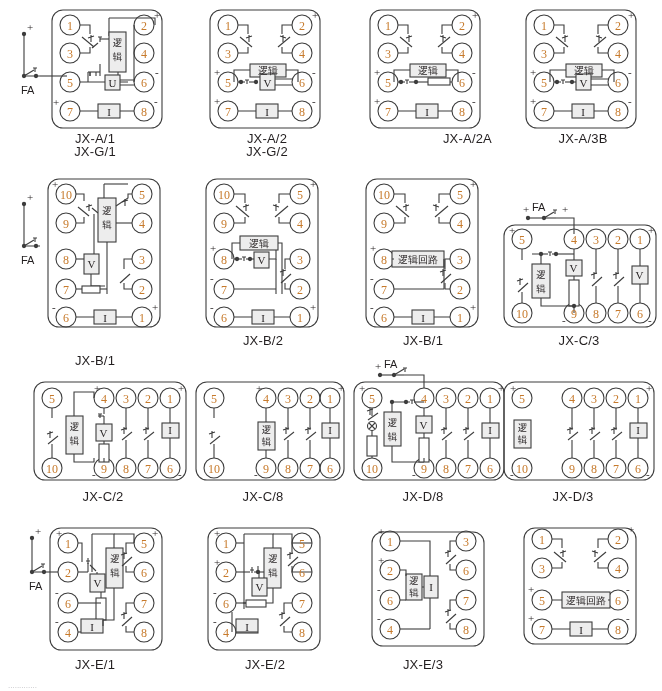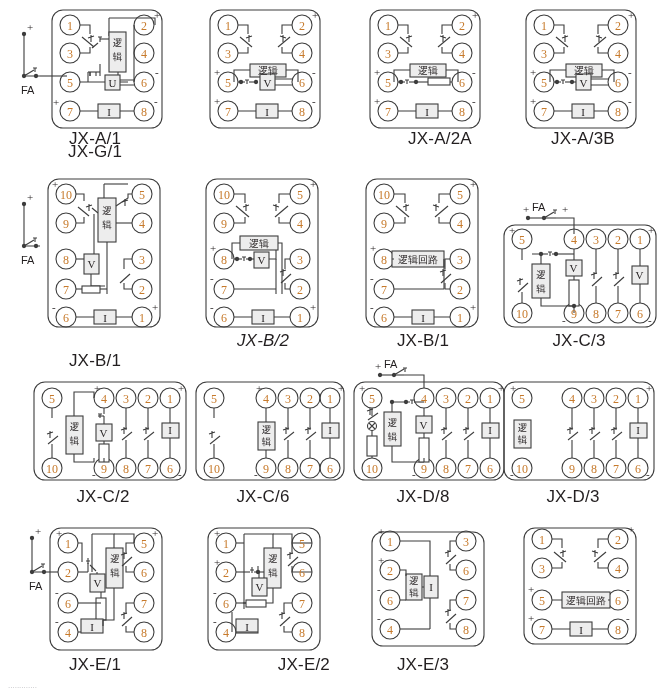--- a/index.html
+++ b/index.html
@@ -7,21 +7,21 @@
     width:662px;height:691px;position:relative;overflow:hidden;
     font-family:"Liberation Serif",serif;
     color:#231f20;
   }
   .sheet{position:absolute;left:0;top:0;width:662px;height:691px;}
   .panel{position:absolute;}
   .caption{
     position:absolute;
     text-align:center;
     font-family:"Liberation Sans",sans-serif;
-    font-size:17px;
+    font-size:13px;
     color:#231f20;
     letter-spacing:0.2px;
     line-height:13px;
     white-space:pre-line;
   }
   .footnote{
     position:absolute;left:8px;top:681px;width:420px;height:10px;
     font-family:"Liberation Sans",sans-serif;
     font-size:8px;color:#b9b9bd;overflow:hidden;line-height:10px;
   }
@@ -157,20 +157,22 @@
       <text class="cn" x="76" y="68" text-anchor="middle">逻辑</text>
       <text class="boxtxt" x="75.5" y="80.5" text-anchor="middle">V</text>
       <text class="boxtxt" x="75" y="109.5" text-anchor="middle">I</text>
       <text class="pm" x="120" y="13">+</text>
       <text class="pm" x="22" y="70">+</text>
       <text class="pm" x="120" y="70">-</text>
       <text class="pm" x="22" y="99">+</text>
       <text class="pm" x="120" y="99">-</text>
     </svg>
   </div>
+  <div class="caption" style="left:202px;top:132px;width:130px;">JX-A/2
+JX-G/2</div>
 
   <div class="panel" style="left:352px;top:6px;">
     <svg width="160" height="125" viewBox="0 0 160 125">
       <g stroke="#3d3d3d" fill="none" stroke-width="1.1">
         <rect x="18" y="4" width="110" height="118" rx="11" ry="11"></rect>
         <circle cx="36" cy="19" r="10"></circle>
           <circle cx="36" cy="47" r="10"></circle>
         <circle cx="36" cy="76" r="10"></circle>
           <circle cx="36" cy="105" r="10"></circle>
         <circle cx="110" cy="19" r="10"></circle>
@@ -208,21 +210,21 @@
       <text class="term-txt" x="110" y="109.5" text-anchor="middle">8</text>
       <text class="cn" x="76" y="68" text-anchor="middle">逻辑</text>
       <text class="boxtxt" x="75" y="109.5" text-anchor="middle">I</text>
       <text class="pm" x="120" y="13">+</text>
       <text class="pm" x="22" y="70">+</text>
       <text class="pm" x="120" y="70">-</text>
       <text class="pm" x="22" y="99">+</text>
       <text class="pm" x="120" y="99">-</text>
     </svg>
   </div>
-  <div class="caption" style="left:375px;top:132px;width:130px;">JX-A/2A</div>
+  <div class="caption" style="left:362px;top:132px;width:130px;text-align:right;">JX-A/2A</div>
 
   <div class="panel" style="left:512px;top:6px;">
     <svg width="150" height="125" viewBox="0 0 150 125">
       <g stroke="#3d3d3d" fill="none" stroke-width="1.1">
         <rect x="14" y="4" width="110" height="118" rx="11" ry="11"></rect>
         <circle cx="32" cy="19" r="10"></circle>
           <circle cx="32" cy="47" r="10"></circle>
         <circle cx="32" cy="76" r="10"></circle>
           <circle cx="32" cy="105" r="10"></circle>
         <circle cx="106" cy="19" r="10"></circle>
@@ -397,21 +399,21 @@
       <text class="cn" x="71" y="71" text-anchor="middle">逻辑</text>
       <text class="boxtxt" x="73.5" y="88" text-anchor="middle">V</text>
       <text class="boxtxt" x="75" y="145.5" text-anchor="middle">I</text>
       <text class="pm" x="122" y="12">+</text>
       <text class="pm" x="22" y="76">+</text>
       <text class="pm" x="22" y="106">-</text>
       <text class="pm" x="22" y="135">-</text>
       <text class="pm" x="122" y="135">+</text>
     </svg>
   </div>
-  <div class="caption" style="left:198px;top:334px;width:130px;font-style:italic;">JX-B/2</div>
+  <div class="caption" style="left:198px;top:334px;width:130px;">JX-B/2</div>
 
   <div class="panel" style="left:348px;top:176px;">
     <svg width="160" height="155" viewBox="0 0 160 155">
       <g stroke="#3d3d3d" fill="none" stroke-width="1.1">
         <rect x="18" y="3" width="112" height="148" rx="11" ry="11"></rect>
         <circle cx="36" cy="18" r="10"></circle>
           <circle cx="36" cy="47" r="10"></circle>
         <circle cx="36" cy="83" r="10"></circle>
           <circle cx="36" cy="113" r="10"></circle>
         <circle cx="36" cy="141" r="10"></circle>
@@ -651,21 +653,21 @@
       <text class="term-txt" x="120" y="94.5" text-anchor="middle">7</text>
       <text class="term-txt" x="140" y="94.5" text-anchor="middle">6</text>
       <text class="cnv" x="76.5" y="55" text-anchor="middle">逻</text>
       <text class="cnv" x="76.5" y="67" text-anchor="middle">辑</text>
       <text class="boxtxt" x="140" y="56" text-anchor="middle">I</text>
       <text class="pm" x="66" y="14">+</text>
       <text class="pm" x="148" y="14">+</text>
       <text class="pm" x="64" y="100">-</text>
     </svg>
   </div>
-  <div class="caption" style="left:198px;top:490px;width:130px;">JX-C/6</div>
+  <div class="caption" style="left:198px;top:490px;width:130px;">JX-C/8</div>
 
   <div class="panel" style="left:348px;top:368px;">
     <svg width="160" height="120" viewBox="0 0 160 120">
       <g stroke="#3d3d3d" fill="none" stroke-width="1.1">
         <rect x="6" y="14" width="150" height="98" rx="11" ry="11"></rect>
         <path d="M32 7 L56 7"></path>
         <circle cx="32" cy="7" r="1.6" fill="#3d3d3d"></circle>
         <circle cx="46" cy="7" r="1.6" fill="#3d3d3d"></circle>
         <path d="M46 7 L56 1"></path>
         <path d="M55 0 L59 0 M57 0 L57 4"></path>
@@ -909,21 +911,21 @@
       <text class="cnv" x="85" y="38" text-anchor="middle">逻</text>
       <text class="cnv" x="85" y="52" text-anchor="middle">辑</text>
       <text class="boxtxt" x="71.5" y="67" text-anchor="middle">V</text>
       <text class="boxtxt" x="59" y="107" text-anchor="middle">I</text>
       <text class="pm" x="26" y="13">+</text>
       <text class="pm" x="26" y="42">+</text>
       <text class="pm" x="25" y="72">-</text>
       <text class="pm" x="25" y="101">-</text>
     </svg>
   </div>
-  <div class="caption" style="left:200px;top:658px;width:130px;text-align:right;">JX-E/2</div>
+  <div class="caption" style="left:200px;top:658px;width:130px;">JX-E/2</div>
 
   <div class="panel" style="left:350px;top:530px;">
     <svg width="160" height="122" viewBox="0 0 160 122">
       <g stroke="#3d3d3d" fill="none" stroke-width="1.1">
         <rect x="22" y="2" width="112" height="114" rx="11" ry="11"></rect>
         <circle cx="40" cy="11" r="10"></circle>
           <circle cx="40" cy="40" r="10"></circle>
         <circle cx="40" cy="70" r="10"></circle>
           <circle cx="40" cy="99" r="10"></circle>
         <circle cx="116" cy="11" r="10"></circle>

